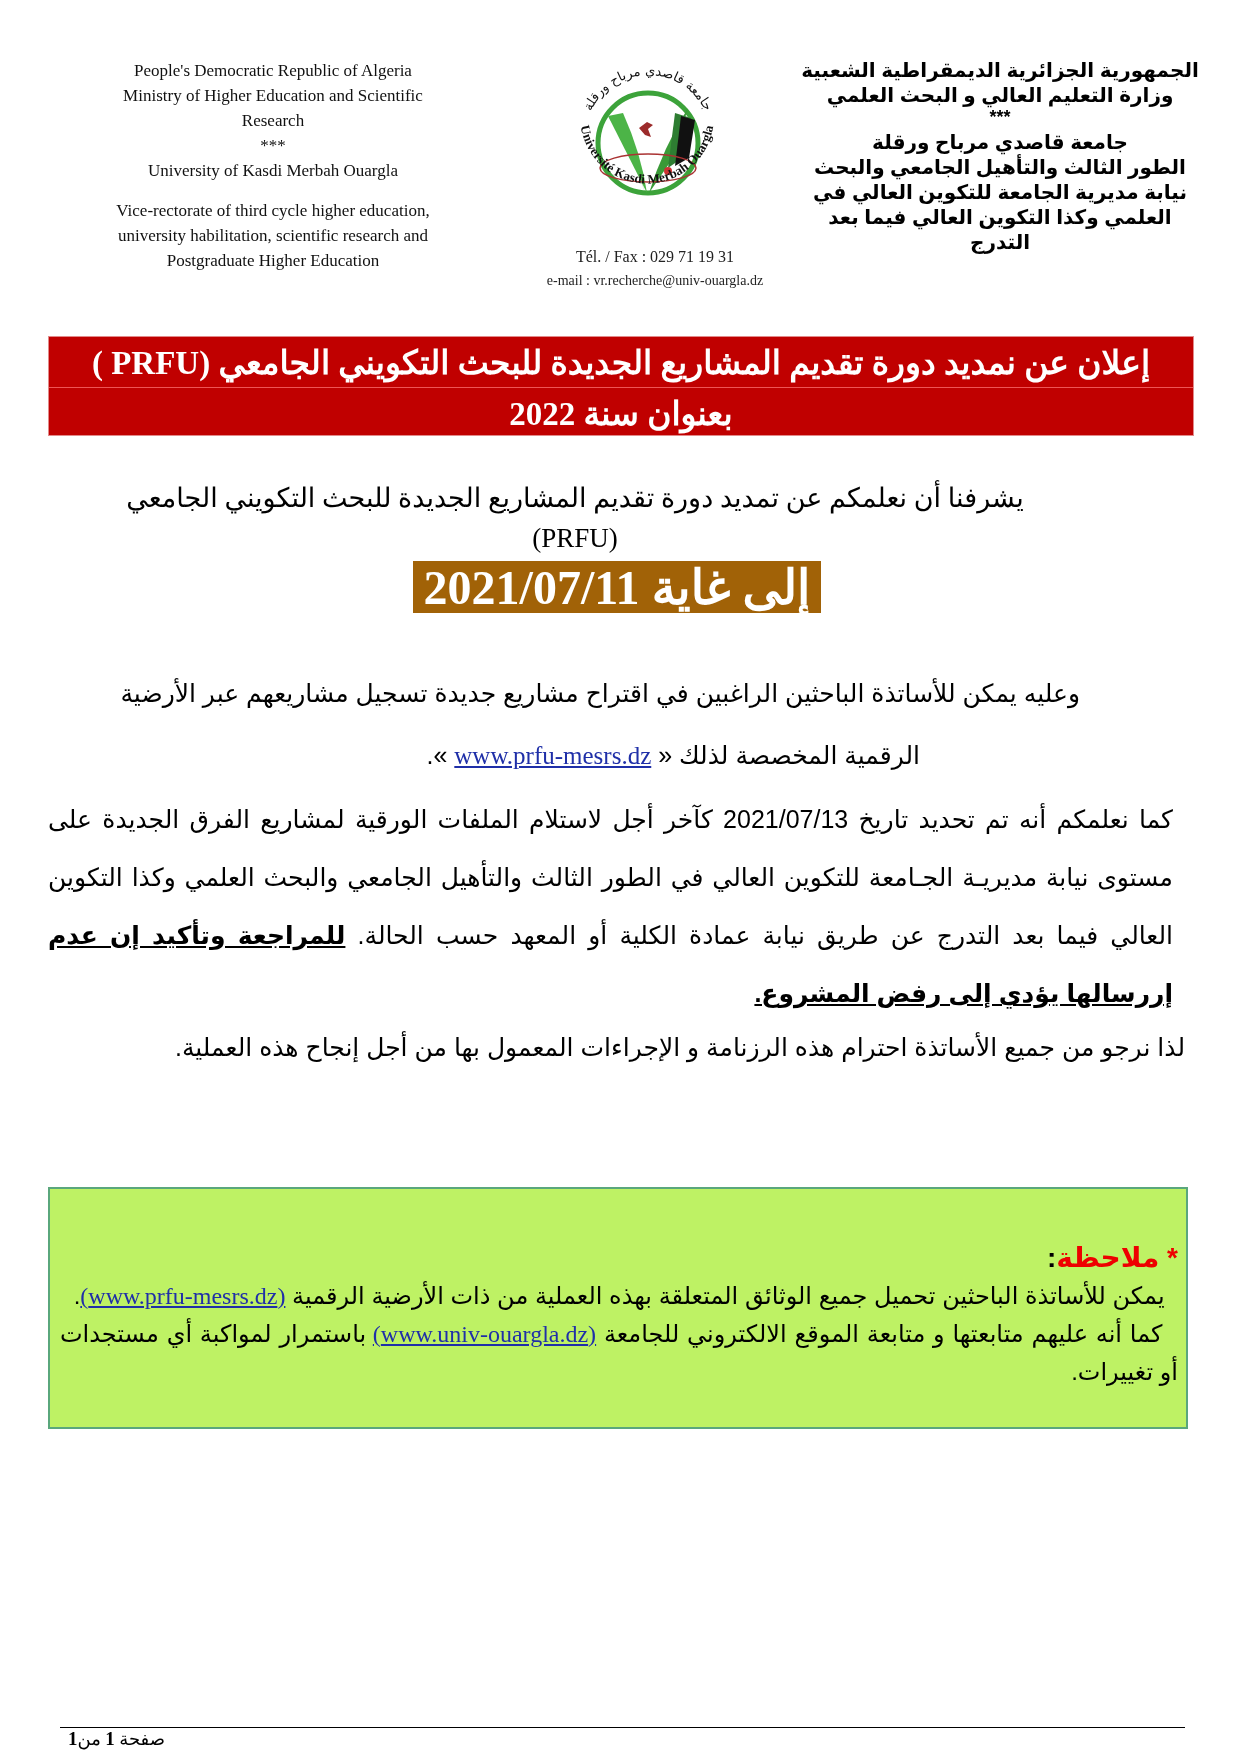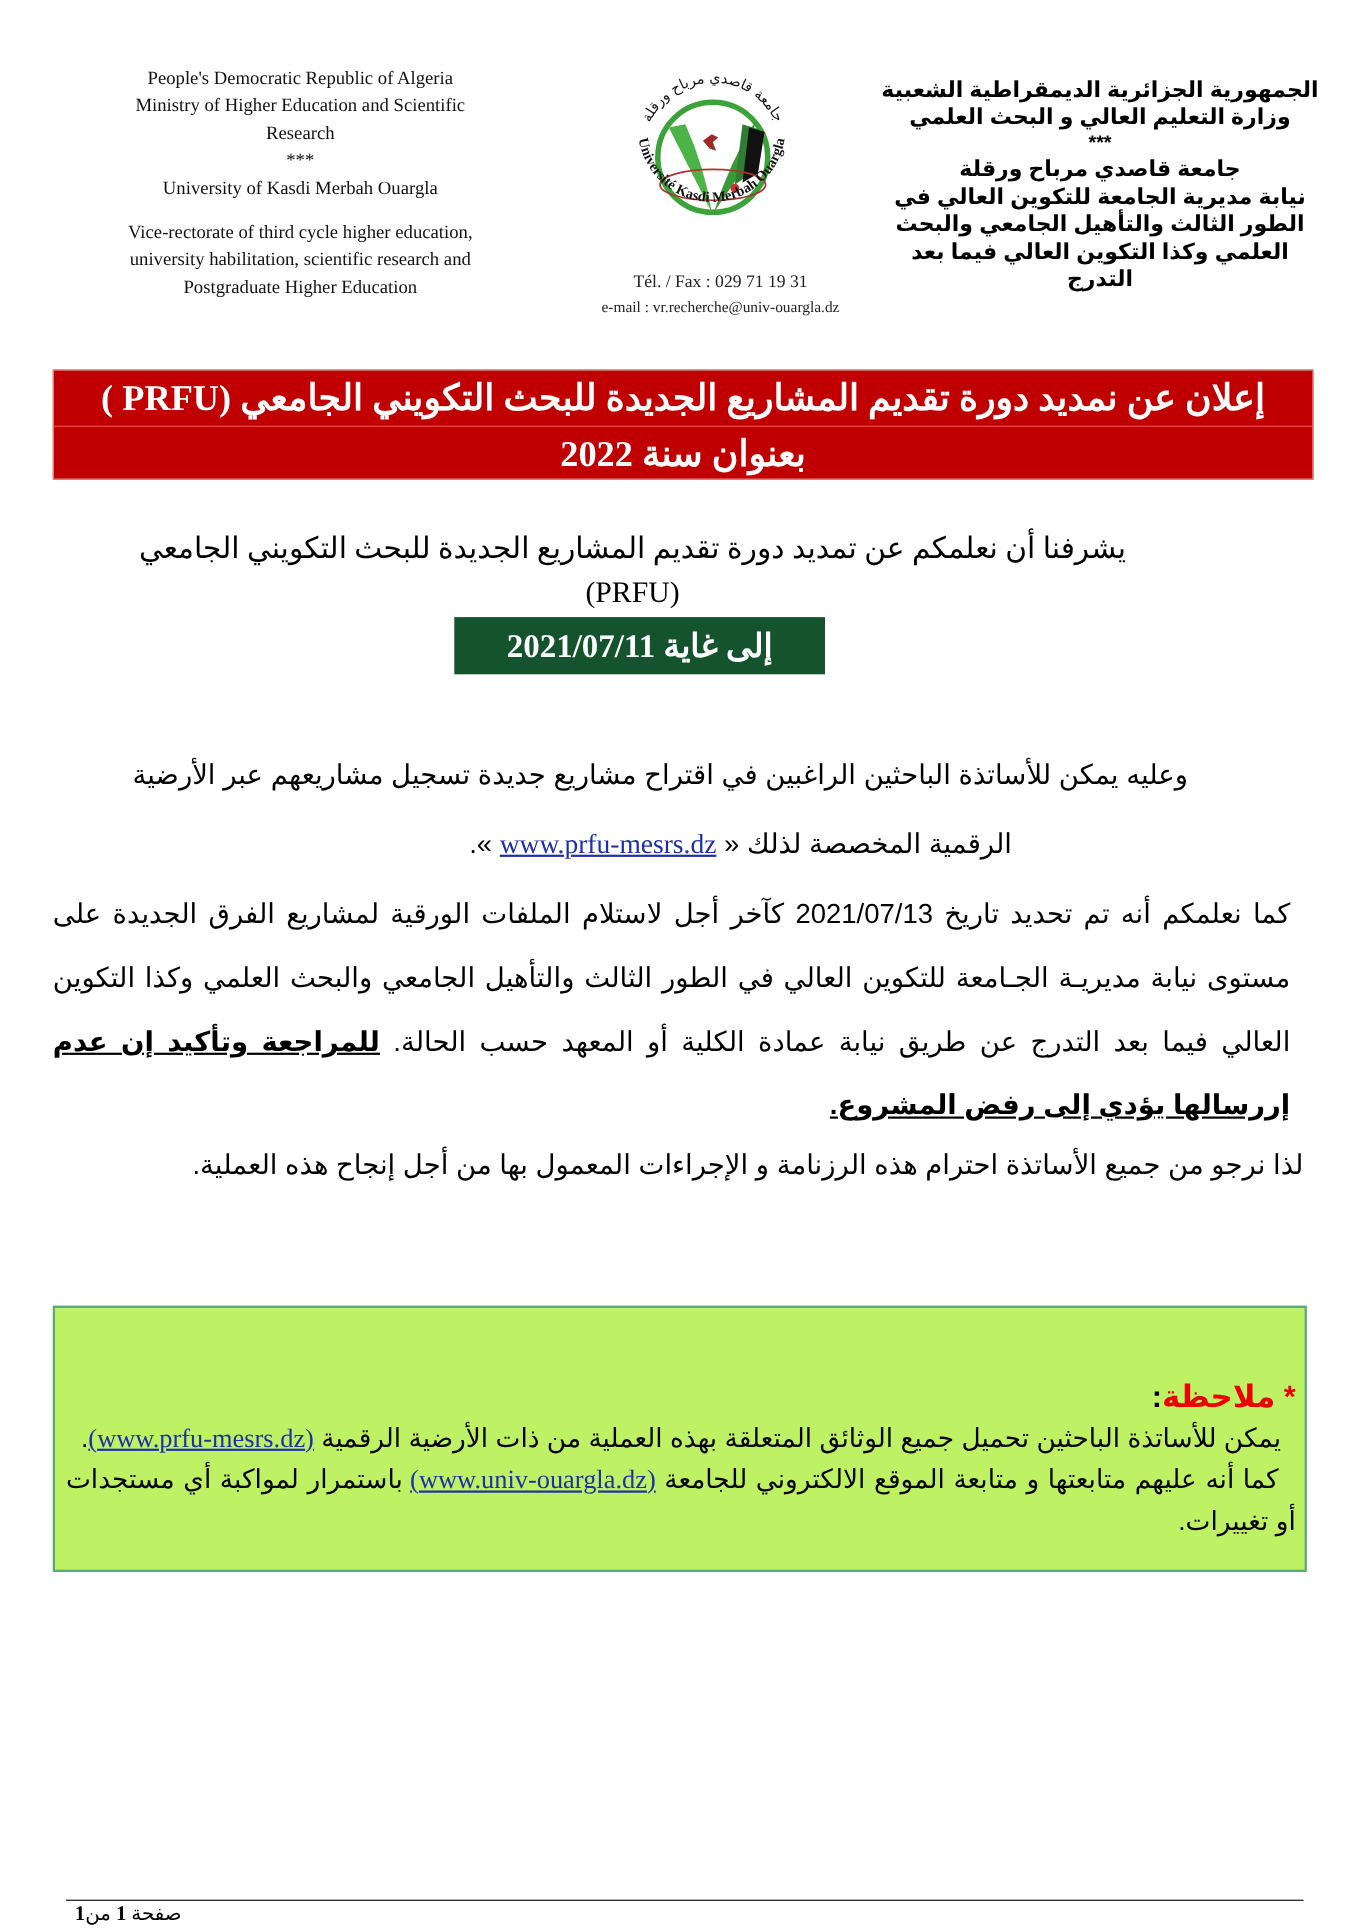--- a/index.html
+++ b/index.html
@@ -1,39 +1,39 @@
 <!DOCTYPE html>
 <html><head>
 <meta charset="utf-8">
 <style>
   html, body { margin: 0; padding: 0; background: #ffffff; }
   body { width: 1240px; height: 1755px; position: relative; overflow: hidden; color: #000; }
   .serif { font-family: "Liberation Serif", "DejaVu Serif", serif; }
-  .sans { font-family: "Liberation Sans", "DejaVu Sans", sans-serif; margin-top: 12px; }
+  .sans { font-family: "Liberation Sans", "DejaVu Sans", sans-serif; }
 
   
   .hdr-left { position: absolute; left: 78px; top: 58px; width: 390px; text-align: center; font-size: 17px; line-height: 25px; color: #111; }
   .hdr-left .gap { height: 15px; }
   .hdr-right { position: absolute; left: 800px; top: 58px; width: 400px; text-align: center; direction: rtl; font-weight: bold; font-size: 20px; line-height: 25px; color: #000; }
   .hdr-right .stars { font-size: 18px; line-height: 18px; }
   .hdr-right .gap { height: 4px; }
 
   .logo-wrap { position: absolute; left: 563px; top: 58px; width: 170px; height: 160px; }
   .contact { position: absolute; left: 505px; top: 245px; width: 300px; text-align: center; font-size: 16px; line-height: 24px; color: #222; }
   .contact .email { font-size: 14px; }
 
   
   .banner { position: absolute; left: 48px; top: 336px; width: 1146px; height: 100px; background: #c00000; border: 1px solid #e28a8a; box-sizing: border-box; text-align: center; }
   .banner .line { position: absolute; left: 0; right: 0; height: 50px; display: flex; align-items: center; justify-content: center; direction: rtl; color: #fff; font-weight: bold; font-size: 33px; }
   .banner .l1 { top: 0; }
   .banner .l2 { top: 50px; border-top: 1px solid #e55; }
 
   .intro { position: absolute; left: 95px; top: 478px; width: 960px; text-align: center; direction: rtl; font-size: 27px; line-height: 40px; }
 
-  .deadline { position: absolute; left: 413px; top: 561px; width: 337px; height: 52px; background: #14532d; color: #fff; font-weight: bold; font-size: 30px; display: flex; align-items: center; justify-content: center; direction: rtl; }
+  .deadline { position: absolute; left: 413px; top: 561px; width: 408px; height: 52px; background: #a16207; color: #fff; font-weight: bold; font-size: 48px; display: flex; align-items: center; justify-content: center; direction: rtl; }
 
   .para { position: absolute; direction: rtl; text-align: justify; font-size: 25px; color: #000; }
   .p1 { left: 75px; top: 662px; width: 1005px; line-height: 62px; text-align: right; }
   .p1 .l2 { margin-right: 160px; }
   .link { color: #1f2fa8; text-decoration: underline; font-family: "Liberation Serif", serif; }
   .p2 { left: 48px; top: 790px; width: 1125px; line-height: 58px; }
   .p2 .ul { text-decoration: underline; font-weight: bold; }
   .p3 { left: 60px; top: 1018px; width: 1125px; line-height: 58px; }
 
   .note { position: absolute; left: 48px; top: 1187px; width: 1140px; height: 242px; background: #bef264; border: 2px solid #5aa77c; box-sizing: border-box; }
@@ -84,22 +84,22 @@
   <div>Tél.  / Fax : 029 71 19 31</div>
   <div class="email">e-mail : vr.recherche@univ-ouargla.dz</div>
 </div>
 
 <div class="hdr-right sans">
   <div>الجمهورية الجزائرية الديمقراطية الشعبية</div>
   <div>وزارة التعليم العالي و البحث العلمي</div>
   <div class="stars">***</div>
   <div class="gap"></div>
   <div>جامعة قاصدي مرباح ورقلة</div>
+  <div>الطور الثالث  والتأهيل الجامعي والبحث</div>
   <div>نيابة مديرية الجامعة للتكوين العالي في</div>
-  <div>الطور الثالث  والتأهيل الجامعي والبحث</div>
   <div>العلمي وكذا التكوين العالي  فيما بعد التدرج</div>
 </div>
 
 <div class="banner serif">
   <div class="line l1">إعلان عن نمديد دورة تقديم المشاريع الجديدة للبحث التكويني الجامعي (PRFU )</div>
   <div class="line l2">بعنوان سنة 2022</div>
 </div>
 
 <div class="intro serif">يشرفنا أن نعلمكم عن تمديد دورة تقديم المشاريع الجديدة للبحث التكويني الجامعي (PRFU)</div>
 

